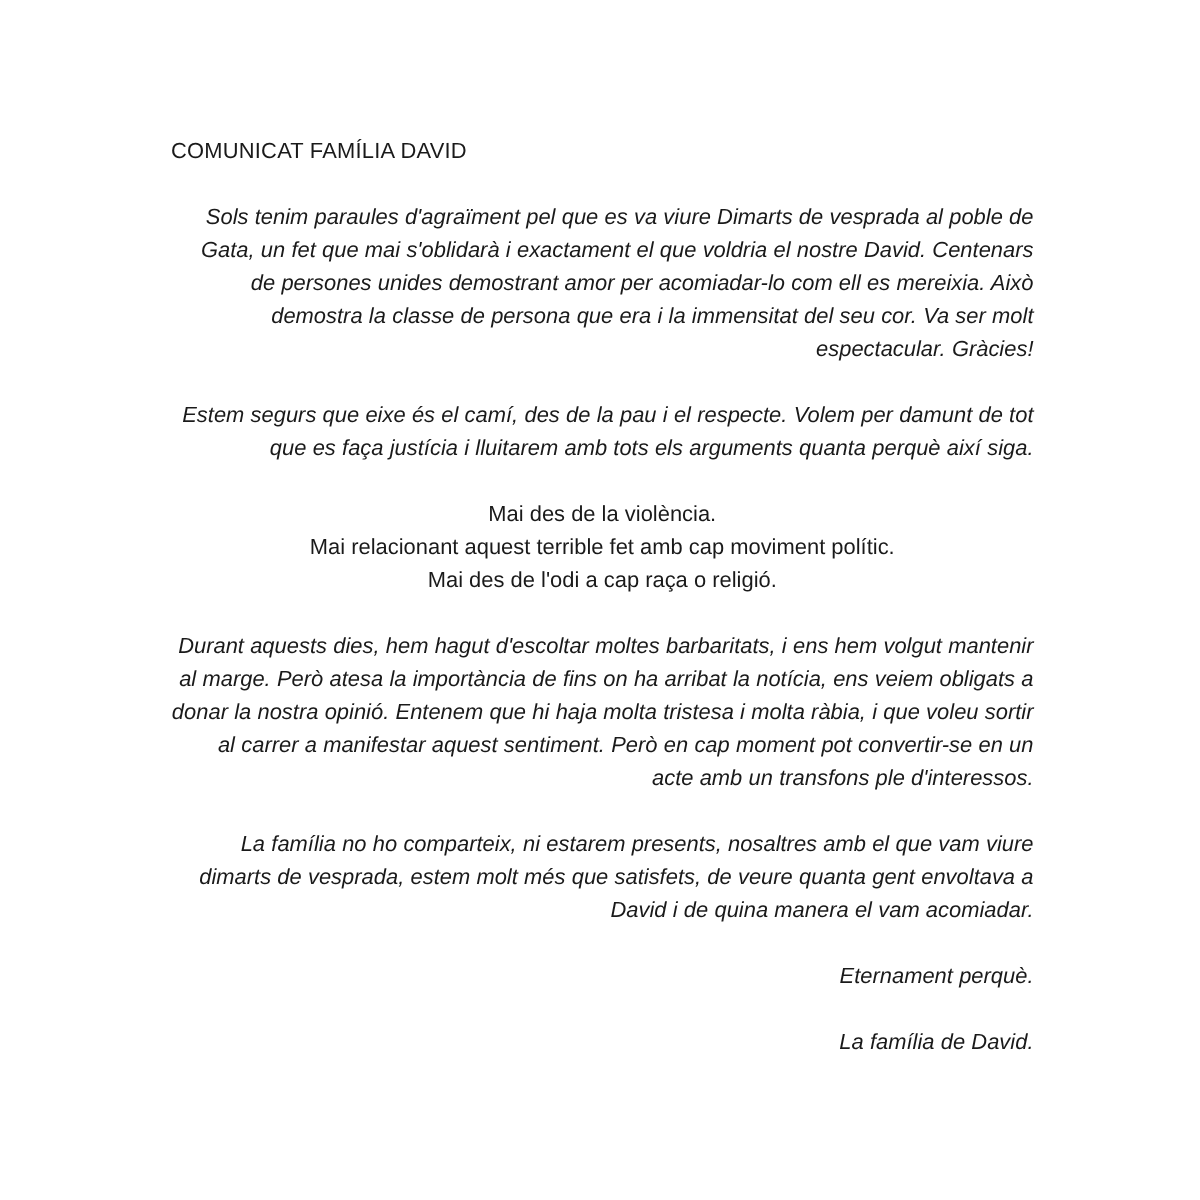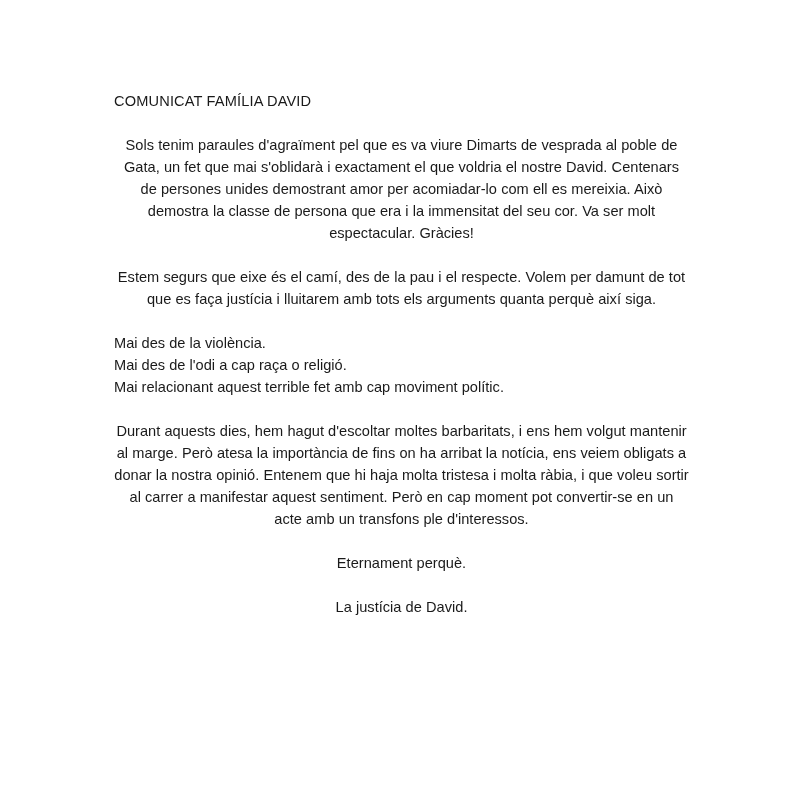--- a/index.html
+++ b/index.html
@@ -39,30 +39,32 @@
     font-weight: 400;
     white-space: nowrap;
   }
 
   .para {
     font-size: 14.6px;
     line-height: 22px;
     letter-spacing: 0.01px;
     color: #1a1a1a;
     margin: 16px 0 22px 0;
-    text-align: center;
+    text-align: right;
     word-spacing: 0.1px;
+    font-style: italic;
   }
 
   .para:last-child {
     margin-bottom: 0;
   }
 
   .para-lines {
     margin: 0 0 22px 0;
+    text-align: center;
   }
 
   .para-lines .line {
     font-size: 14.6px;
     line-height: 22px;
     letter-spacing: 0.01px;
     color: #1a1a1a;
     white-space: nowrap;
   }
 </style>
@@ -73,25 +75,26 @@
   <div class="doc-body">
 
     <h1 class="doc-title">COMUNICAT FAMÍLIA DAVID</h1>
 
     <p class="para">Sols tenim paraules d'agraïment pel que es va viure Dimarts de vesprada al poble de Gata, un fet que mai s'oblidarà i exactament el que voldria el nostre David. Centenars de persones unides demostrant amor per acomiadar-lo com ell es mereixia. Això demostra la classe de persona que era i la immensitat del seu cor. Va ser molt espectacular. Gràcies!</p>
 
     <p class="para">Estem segurs que eixe és el camí, des de la pau i el respecte. Volem per damunt de tot que es faça justícia i lluitarem amb tots els arguments quanta perquè així siga.</p>
 
     <div class="para-lines">
       <div class="line">Mai des de la violència.</div>
+      <div class="line">Mai relacionant aquest terrible fet amb cap moviment polític.</div>
       <div class="line">Mai des de l'odi a cap raça o religió.</div>
-      <div class="line">Mai relacionant aquest terrible fet amb cap moviment polític.</div>
     </div>
 
     <p class="para">Durant aquests dies, hem hagut d'escoltar moltes barbaritats, i ens hem volgut mantenir al marge. Però atesa la importància de fins on ha arribat la notícia, ens veiem obligats a donar la nostra opinió. Entenem que hi haja molta tristesa i molta ràbia, i que voleu sortir al carrer a manifestar aquest sentiment. Però en cap moment pot convertir-se en un acte amb un transfons ple d'interessos.</p>
 
+    <p class="para">La família no ho comparteix, ni estarem presents, nosaltres amb el que vam viure dimarts de vesprada, estem molt més que satisfets, de veure quanta gent envoltava a David i de quina manera el vam acomiadar.</p>
 
     <p class="para">Eternament perquè.</p>
 
-    <p class="para">La justícia de David.</p>
+    <p class="para">La família de David.</p>
 
   </div>
 </div>
 
 </body></html>

